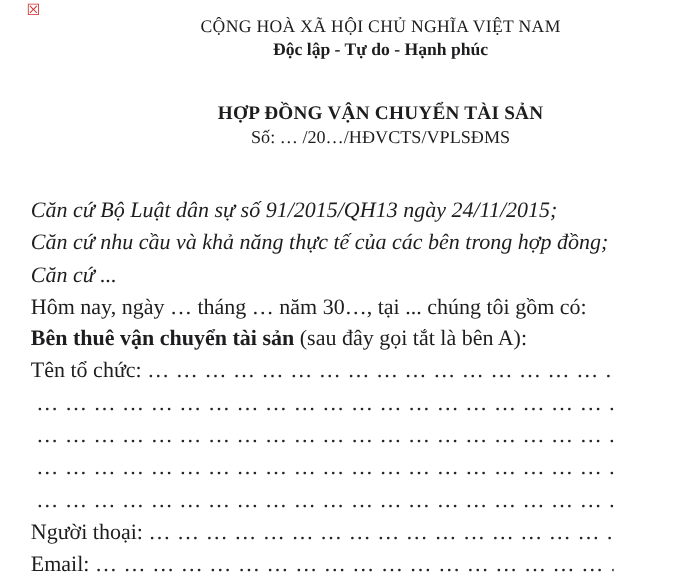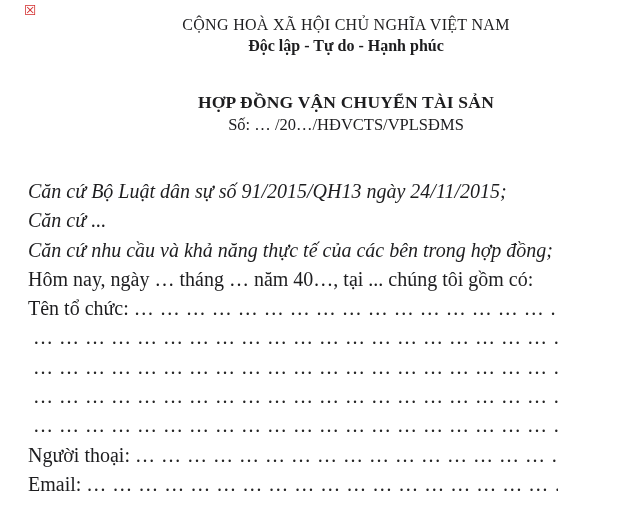--- a/index.html
+++ b/index.html
@@ -56,24 +56,25 @@
     <div class="nh2">Độc lập - Tự do - Hạnh phúc</div>
   </div>
 
   <div class="title-block">
     <div class="doc-title">HỢP ĐỒNG VẬN CHUYỂN TÀI SẢN</div>
     <div class="doc-number">Số: … /20…/HĐVCTS/VPLSĐMS</div>
   </div>
 
   <div class="body">
     <p class="it">Căn cứ Bộ Luật dân sự số 91/2015/QH13 ngày 24/11/2015;</p>
+    <p class="it">Căn cứ nhu cầu và khả năng thực tế của các bên trong hợp đồng;</p>
     <p class="it">Căn cứ ...</p>
-    <p class="it">Căn cứ nhu cầu và khả năng thực tế của các bên trong hợp đồng;</p>
-    <p>Hôm nay, ngày … tháng … năm 40…, tại ... chúng tôi gồm có:</p>
+    <p>Hôm nay, ngày … tháng … năm 30…, tại ... chúng tôi gồm có:</p>
 
+    <p><b>Bên thuê vận chuyển tài sản</b><span> (sau đây gọi tắt là bên A):</span></p>
 
     <p class="row">
       <span class="lbl">Tên tổ chức:</span>
       <span class="leader">… … … … … … … … … … … … … … … … … … … … … … … … … … … … … … … … … … … … … … … …</span>
     </p>
     <p class="row">
       <span class="leader">… … … … … … … … … … … … … … … … … … … … … … … … … … … … … … … … … … … … … … … …</span>
     </p>
     <p class="row">
       <span class="leader">… … … … … … … … … … … … … … … … … … … … … … … … … … … … … … … … … … … … … … … …</span>

